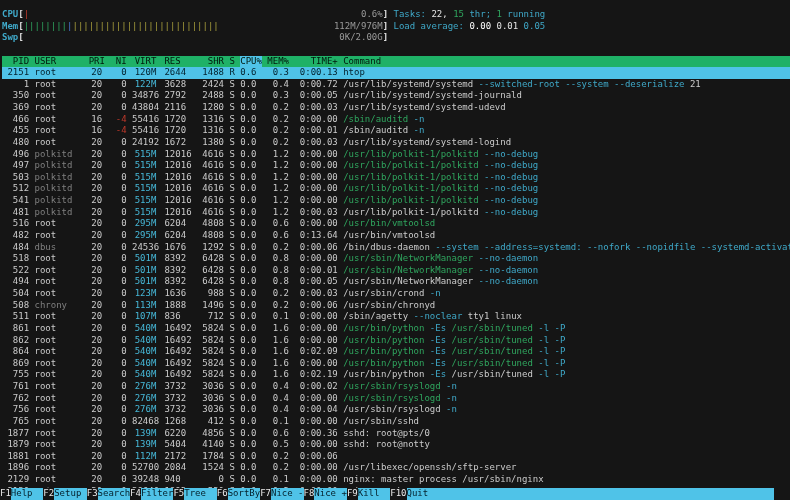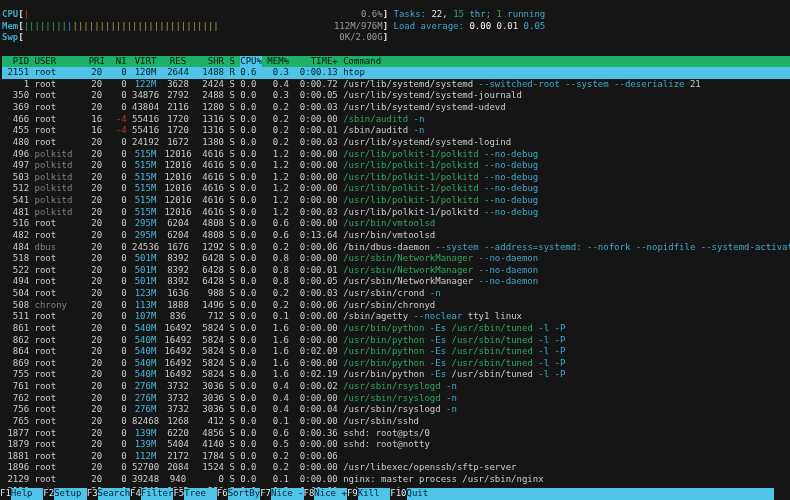--- a/index.html
+++ b/index.html
@@ -22,21 +22,21 @@
   .mval{margin-left:auto;color:var(--mval)}
   .tk-red{color:var(--red)} .tk-green{color:var(--green)}
   .tk-blue{color:var(--blue)} .tk-yellow{color:var(--yellow)}
   .sums{flex:1;padding-left:1ch;display:flex;overflow:hidden}
   .c-cyan{color:var(--cyan)} .c-fg{color:#e4e4e4}
   .c-white{color:#fff;font-weight:400} .c-green{color:var(--green)}
   .c-bcyan{color:var(--bcyan);font-weight:700}
   .row{display:flex;column-gap:1ch;height:var(--lh);white-space:pre;overflow:hidden;width:100%}
   .cp{width:5ch;text-align:right} .cu{width:9ch} .cpr{width:3ch;text-align:center}
   .cni{width:3ch;text-align:right} .cv{width:5ch;text-align:center}
-  .cr{width:5ch;text-align:center} .cs{width:5ch;text-align:right}
+  .cr{width:5ch;text-align:left} .cs{width:5ch;text-align:right}
   .cst{width:1ch} .cc{width:4ch;} .cm{width:4ch;text-align:right}
   .ct{width:8ch;text-align:right} .ccmd{flex:1;min-width:0;overflow:hidden}
   .hdr{background:var(--hdrbg)}
   .hdr span{color:#01180c}
   .hdr .sortcol{background:var(--selbg)}
   .sel{background:var(--selbg)}
   .sel span{color:#03222e !important}
   .gray{color:var(--gray)} .red{color:var(--red)}
   .cyanv{color:var(--vcyan)} .greenv{color:var(--green)}
   .c-w{color:var(--fg)} .c-o{color:var(--cyan)} .c-g{color:var(--green)}

